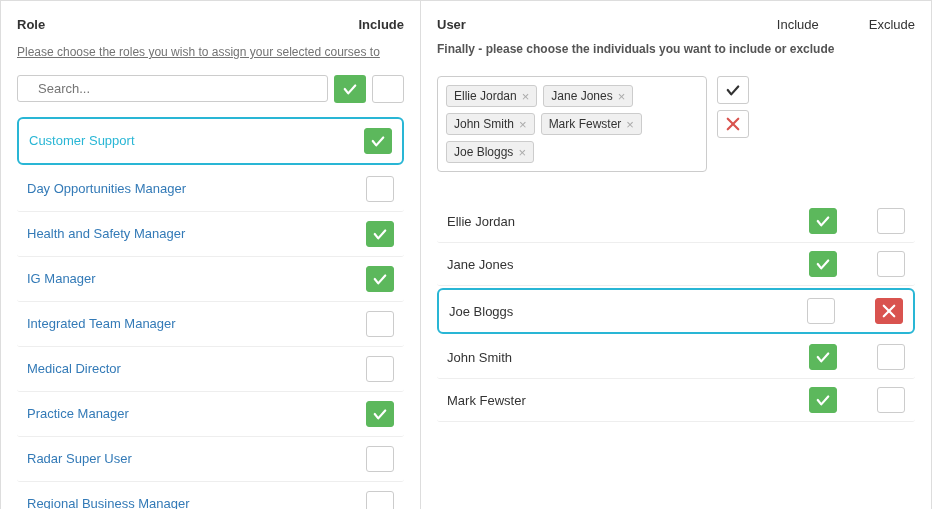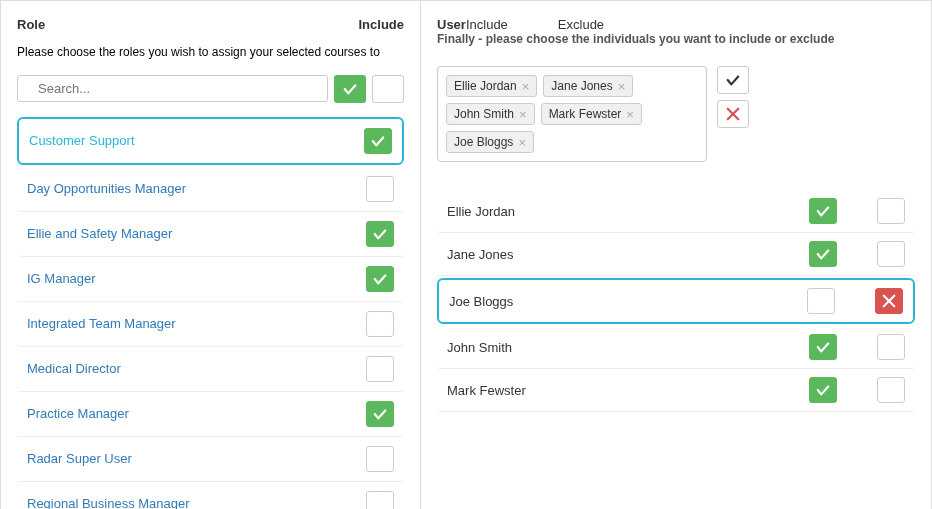--- a/index.html
+++ b/index.html
@@ -28,23 +28,24 @@
       align-items: center;
       margin-bottom: 12px;
       font-weight: bold;
       color: #333;
     }
     .panel-header .col-include {
       font-weight: bold;
     }
     .instruction-text {
       font-size: 12px;
-      color: #000000;
+      color: #737373;
       margin-bottom: 14px;
       line-height: 1.4;
+      text-decoration: underline;
     }
     .search-row {
       display: flex;
       align-items: center;
       gap: 6px;
       margin-bottom: 14px;
     }
     .search-input {
       flex: 1;
       padding: 5px 20px;
@@ -112,22 +113,23 @@
     .role-checkbox.checked svg { fill: #fff; }
 
     
     .right-panel {
       flex: 1;
       padding: 16px;
       overflow-y: auto;
     }
     .right-header {
       display: flex;
-      align-items: center;
-      margin-bottom: 0;
+      justify-content: space-between;
+      align-items: center;
+      margin-bottom: 10px;
     }
     .right-header .col-user { font-weight: bold; }
     .right-header-cols {
       display: flex;
       align-items: center;
       gap: 50px;
     }
     .right-instruction {
       font-size: 12px;
       color: #555;
@@ -281,21 +283,21 @@
             <svg class="checkmark-svg" viewBox="0 0 16 16">
               <polyline points="2,8 6,13 14,4" stroke="#fff" stroke-width="2.5" fill="none" stroke-linecap="round" stroke-linejoin="round"></polyline>
             </svg>
           </div>
         </div>
         <div class="role-row">
           <span class="role-name">Day Opportunities Manager</span>
           <div class="role-checkbox"></div>
         </div>
         <div class="role-row">
-          <span class="role-name">Ellie and Safety Manager</span>
+          <span class="role-name">Health and Safety Manager</span>
           <div class="role-checkbox checked">
             <svg class="checkmark-svg" viewBox="0 0 16 16">
               <polyline points="2,8 6,13 14,4" stroke="#fff" stroke-width="2.5" fill="none" stroke-linecap="round" stroke-linejoin="round"></polyline>
             </svg>
           </div>
         </div>
         <div class="role-row">
           <span class="role-name">IG Manager</span>
           <div class="role-checkbox checked">
             <svg class="checkmark-svg" viewBox="0 0 16 16">

